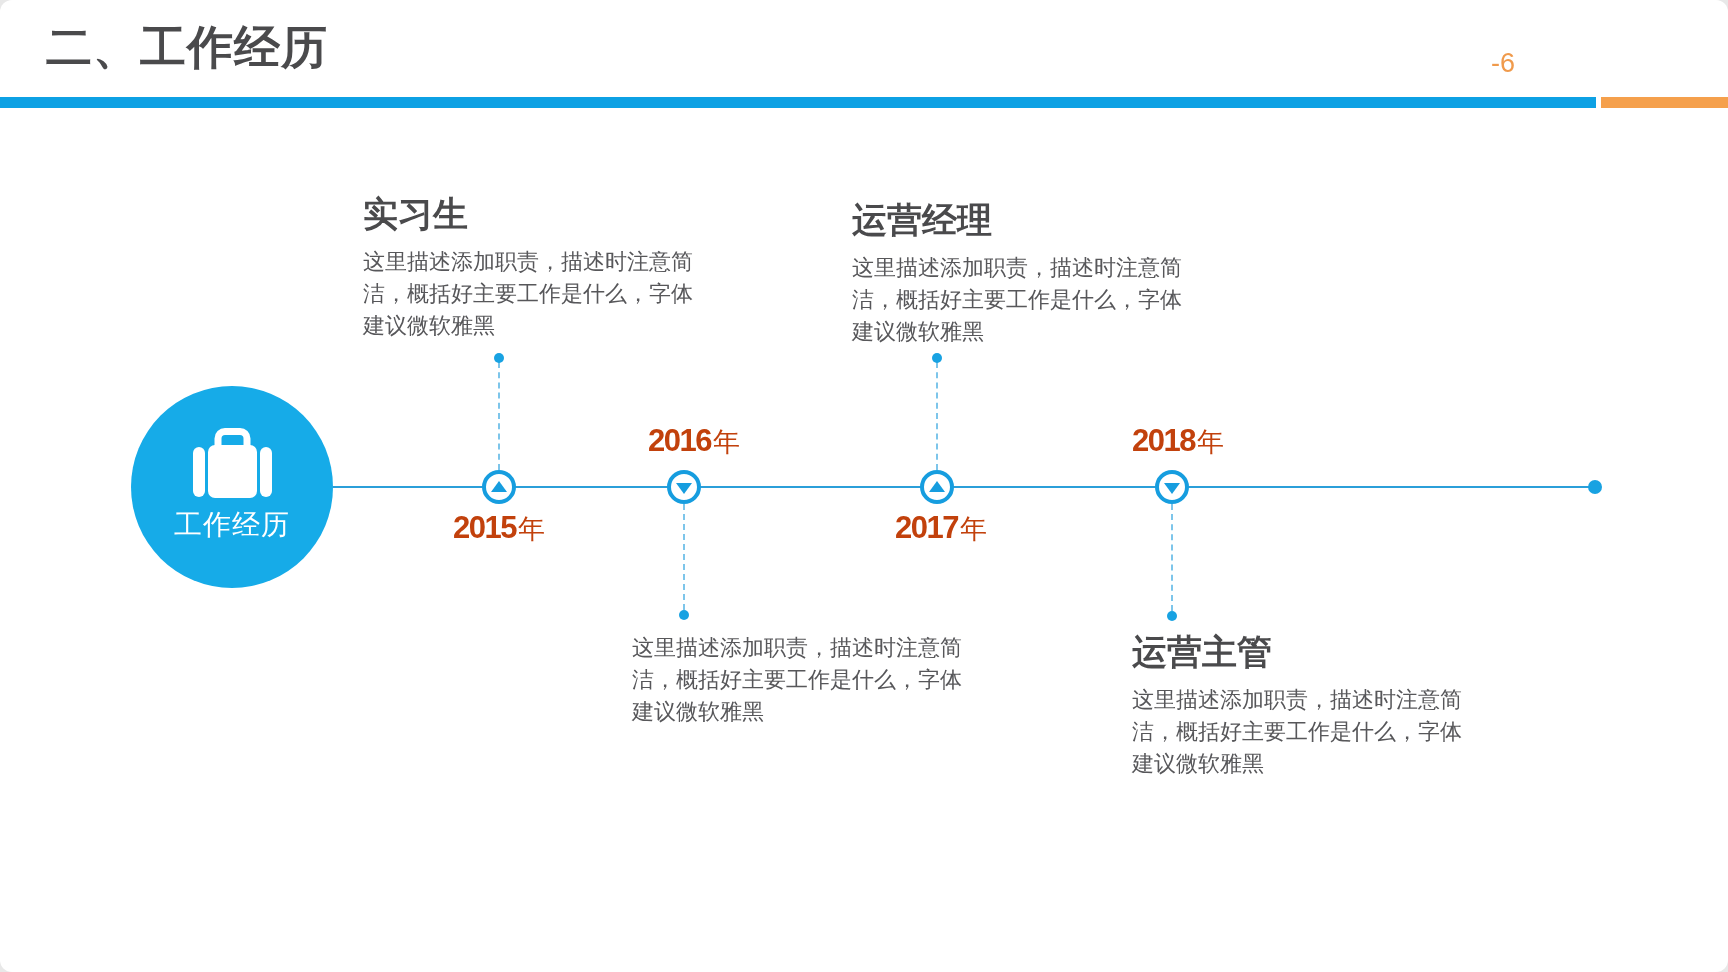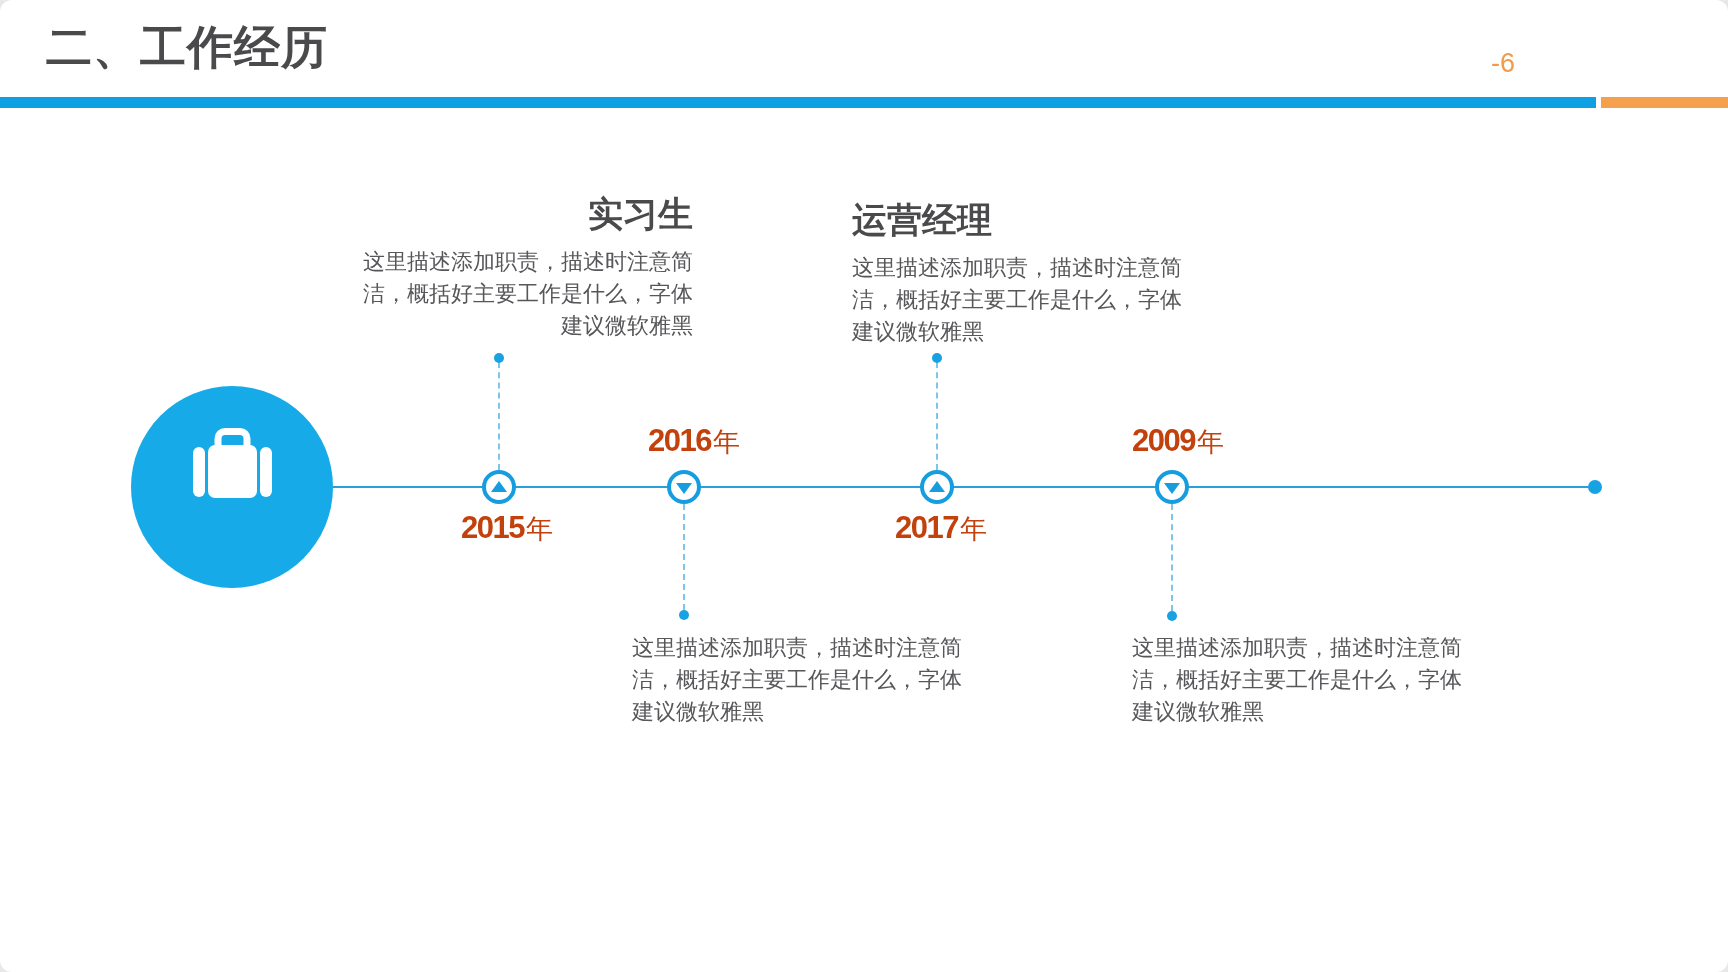--- a/index.html
+++ b/index.html
@@ -69,30 +69,31 @@
 
   <div class="hub-circle"></div>
   <div class="hub-icon">
     <svg width="79" height="70" viewBox="0 0 79 70" aria-hidden="true">
       <rect x="25" y="3.5" width="29" height="22" rx="7" fill="none" stroke="#ffffff" stroke-width="7"></rect>
       <rect x="0" y="19" width="12" height="50" rx="6" fill="#ffffff"></rect>
       <rect x="15" y="17" width="49" height="53" rx="7" fill="#ffffff"></rect>
       <rect x="67" y="19" width="12" height="50" rx="6" fill="#ffffff"></rect>
     </svg>
   </div>
+  <div class="hub-label">工作经历</div>
 
   <div class="conn" style="left:498px;top:362px;height:108px;"></div>
   <div class="node-dot" style="left:494px;top:353px;"></div>
   <div class="marker" style="left:482px;">
     <div class="tri up"></div>
   </div>
-  <div class="year" style="left:499px;top:512px;margin-left:8px;">
+  <div class="year" style="left:499px;top:512px;">
     <span class="digits">2015</span><span class="suffix">年</span>
   </div>
-  <div class="role-block" style="left:363px;top:194px;text-align:right;">
+  <div class="role-block" style="left:363px;top:194px;">
     <h2 class="role-title">实习生</h2>
     <div class="role-desc">
       <div>这里描述添加职责，描述时注意简</div>
       <div>洁，概括好主要工作是什么，字体</div>
       <div>建议微软雅黑</div>
     </div>
   </div>
 
   <div class="conn" style="left:683px;top:504px;height:106px;"></div>
   <div class="node-dot" style="left:679px;top:610px;"></div>
@@ -126,23 +127,24 @@
       <div>建议微软雅黑</div>
     </div>
   </div>
 
   <div class="conn" style="left:1171px;top:504px;height:107px;"></div>
   <div class="node-dot" style="left:1167px;top:611px;"></div>
   <div class="marker" style="left:1155px;">
     <div class="tri down"></div>
   </div>
   <div class="year" style="left:1178px;top:425px;">
-    <span class="digits">2009</span><span class="suffix">年</span>
+    <span class="digits">2018</span><span class="suffix">年</span>
   </div>
   <div class="role-block" style="left:1132px;top:632px;">
+    <h2 class="role-title">运营主管</h2>
     <div class="role-desc">
       <div>这里描述添加职责，描述时注意简</div>
       <div>洁，概括好主要工作是什么，字体</div>
       <div>建议微软雅黑</div>
     </div>
   </div>
 
 </div>
 
 </body></html>

